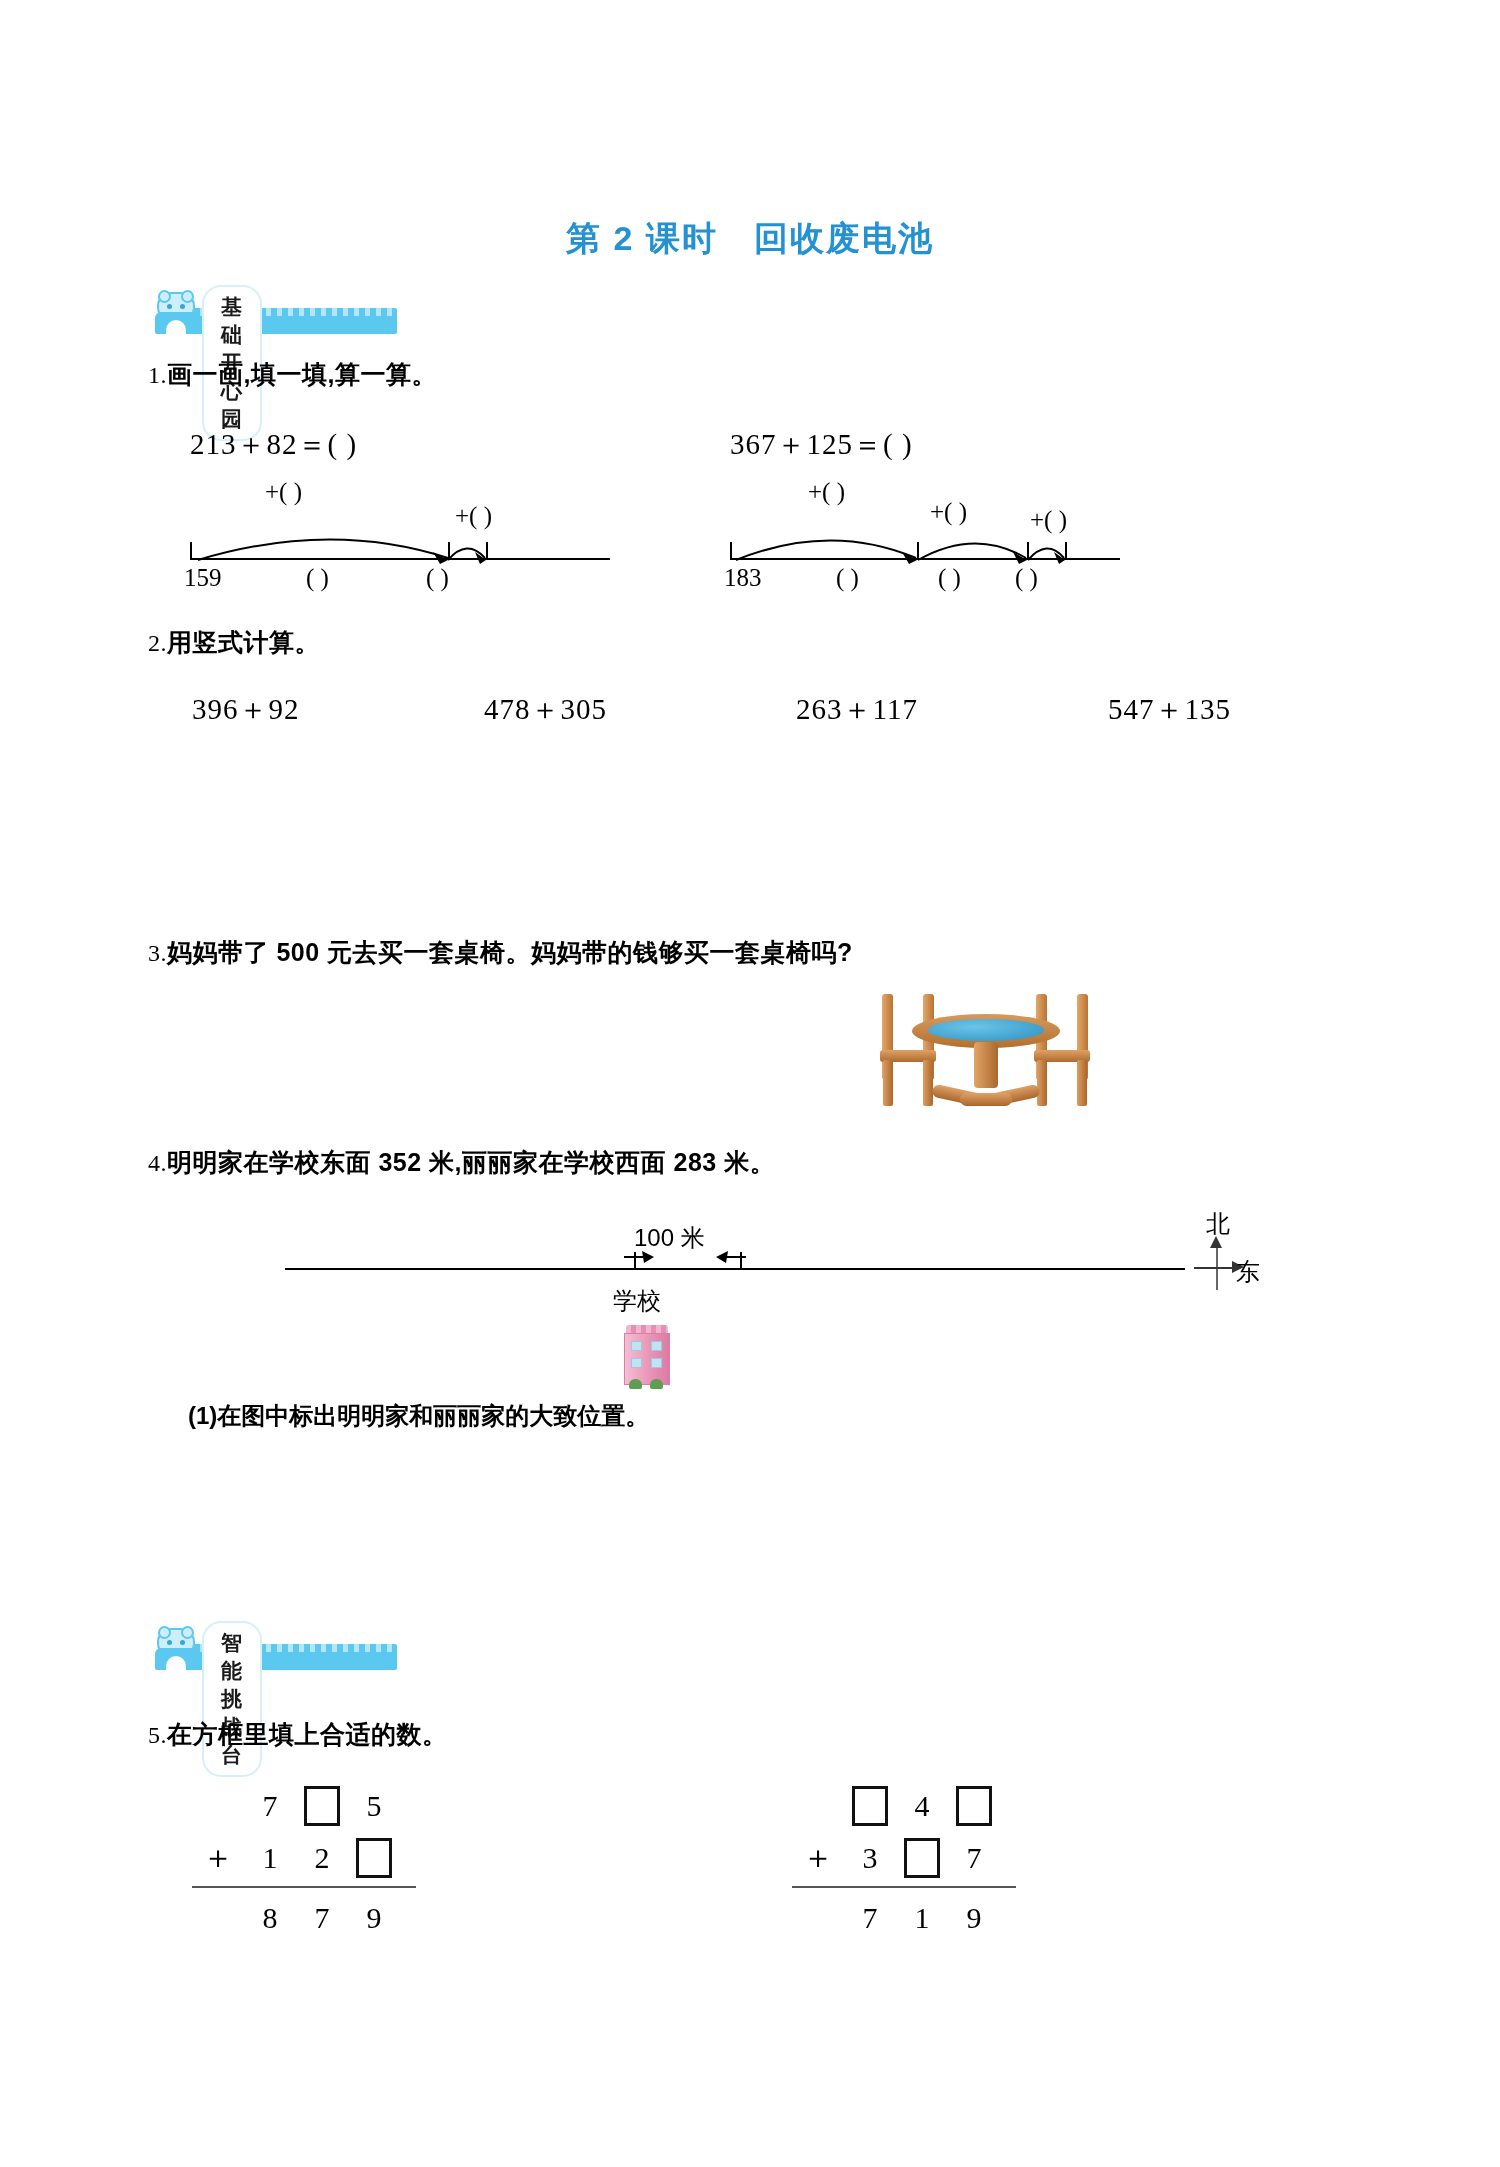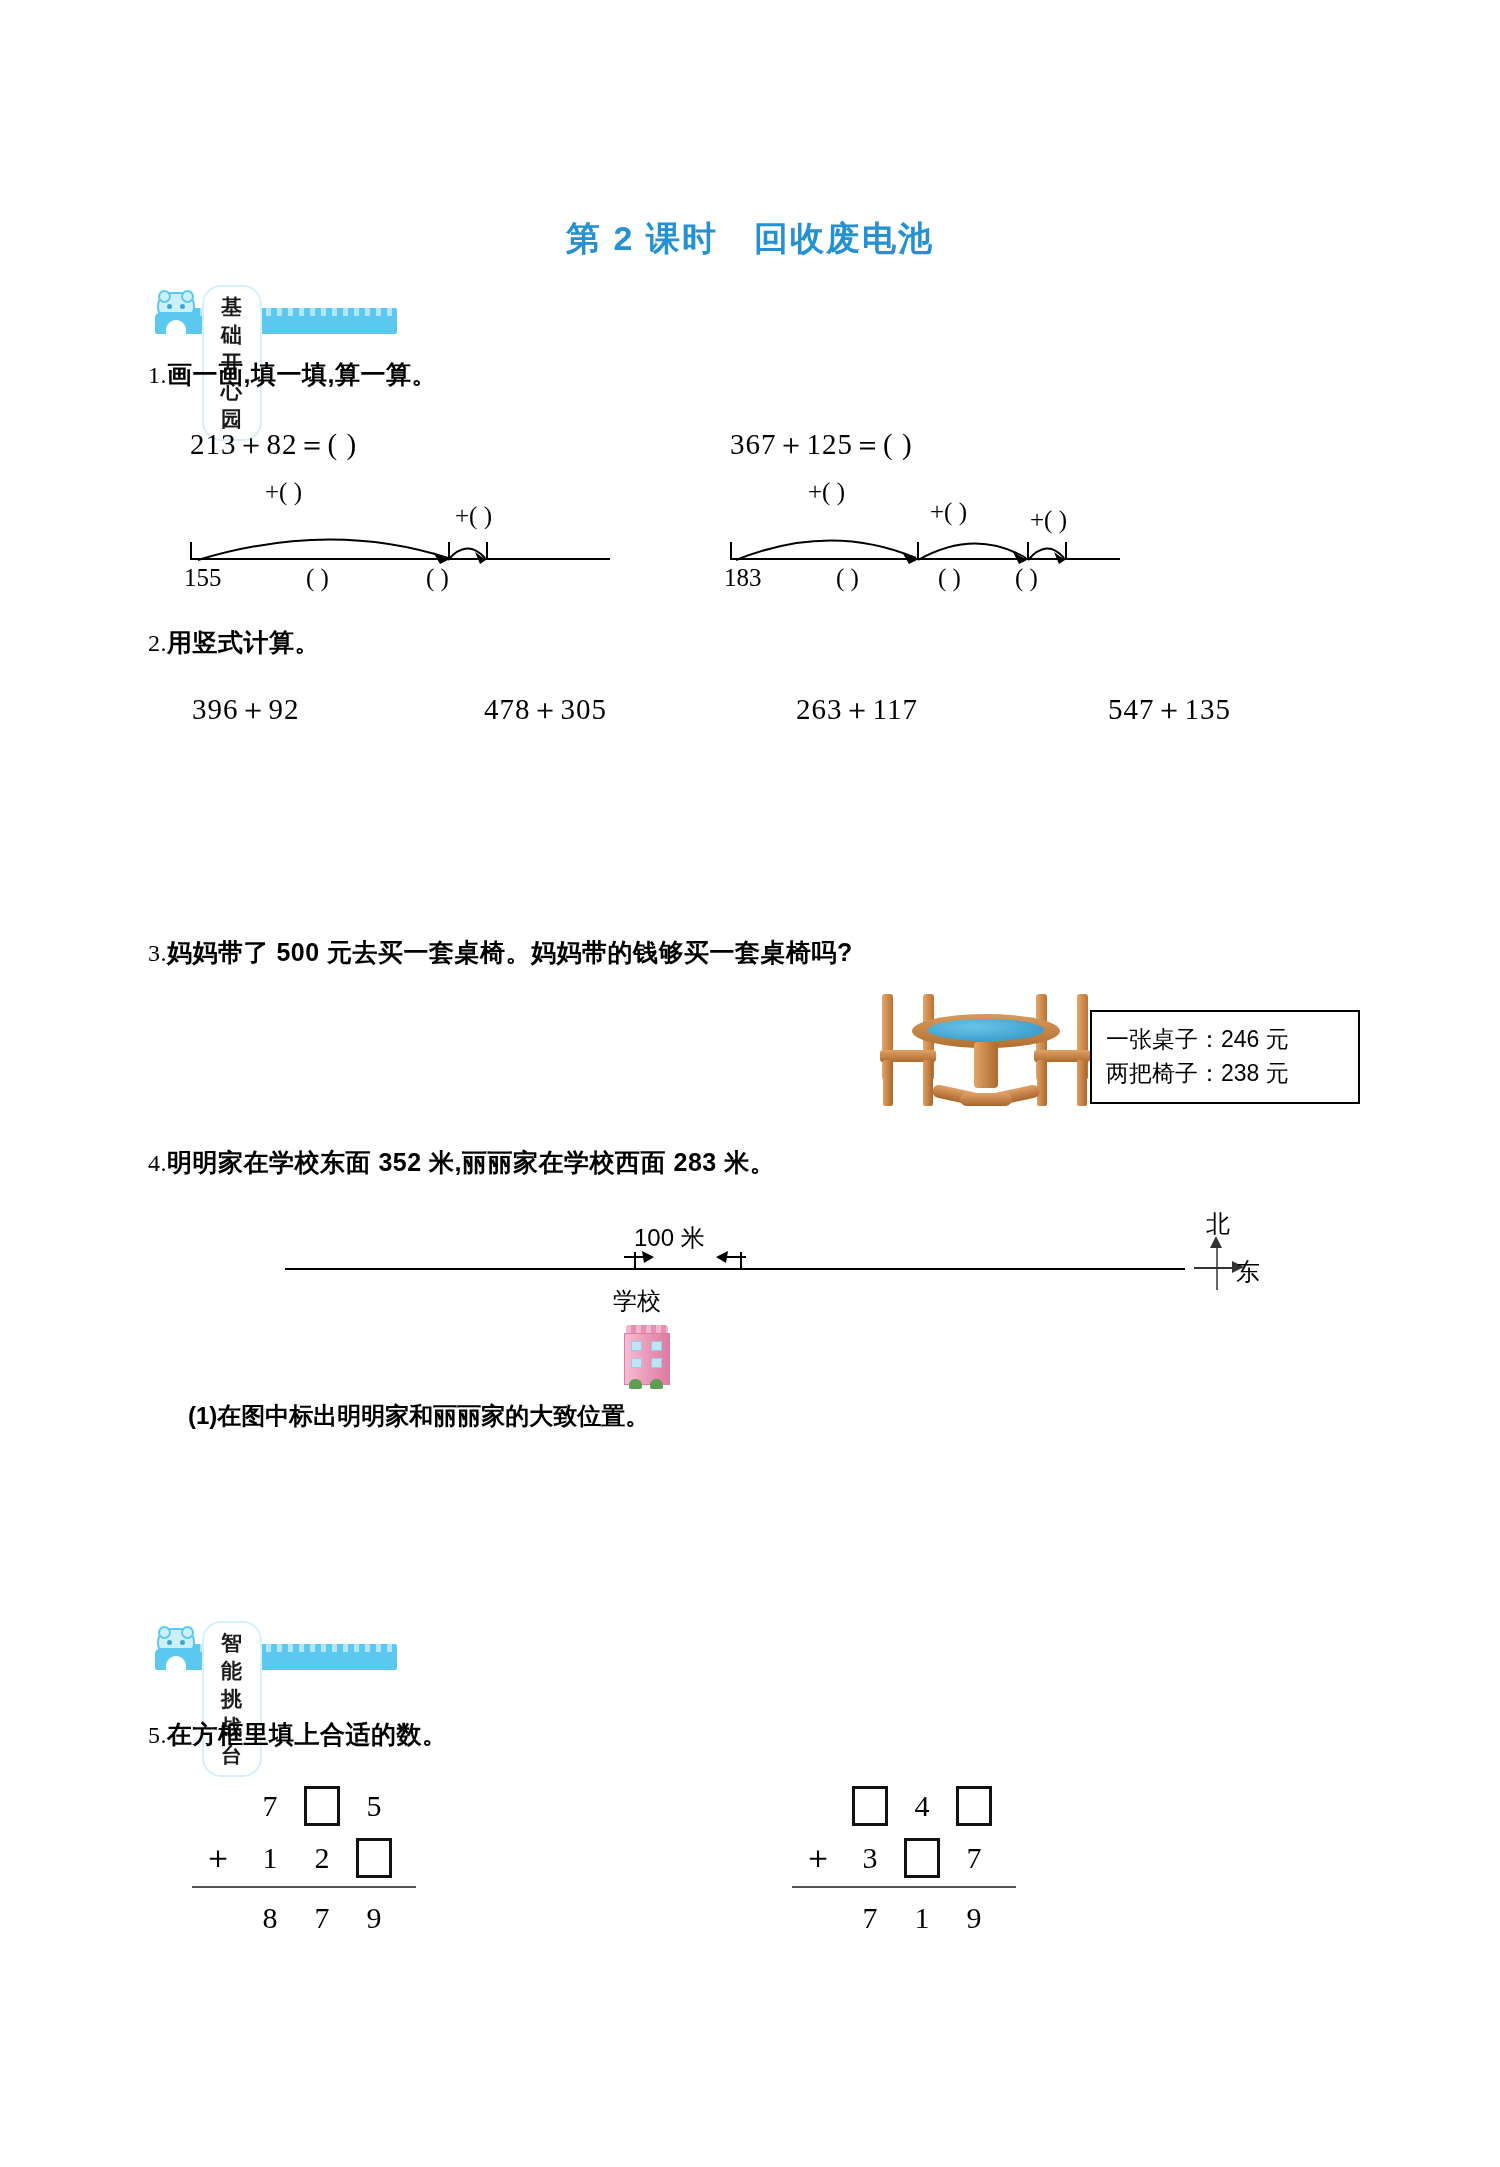--- a/index.html
+++ b/index.html
@@ -441,21 +441,21 @@
     <svg width="420" height="60" style="position:absolute; left:0; top:30px;">
       <path d="M 8 50 Q 140 10 258 48" stroke="#000" stroke-width="2" fill="none"></path>
       <polygon points="258,50 243,42 250,54" fill="#000"></polygon>
       <path d="M 258 50 Q 277 28 295 48" stroke="#000" stroke-width="2" fill="none"></path>
       <polygon points="296,50 285,42 290,54" fill="#000"></polygon>
     </svg>
     <div class="nl-axis" style="left:0; top:78px; width:420px;"></div>
     <div class="nl-tick" style="left:0; top:62px; height:18px;"></div>
     <div class="nl-tick" style="left:258px; top:62px; height:18px;"></div>
     <div class="nl-tick" style="left:296px; top:62px; height:18px;"></div>
-    <div class="nl-label" style="left:-6px; top:84px;">155</div>
+    <div class="nl-label" style="left:-6px; top:84px;">159</div>
     <div class="nl-label" style="left:116px; top:84px;">(         )</div>
     <div class="nl-label" style="left:236px; top:84px;">(          )</div>
   </div>
 
   <div class="expr" style="left:730px; top:425px;">367＋125＝(            )</div>
 
   <div class="nl" style="left:730px; top:480px; width:420px; height:110px;">
     <div class="nl-addend" style="left:78px; top:-2px;">
       <span>+(        )</span>
     </div>
@@ -514,24 +514,20 @@
     <div class="table-obj">
       <div class="table-top"></div>
       <div class="table-inner"></div>
       <div class="table-stem"></div>
       <div class="table-foot l"></div>
       <div class="table-foot r"></div>
       <div class="table-foot c"></div>
     </div>
   </div>
 
-  <div class="price-box">
-    <div class="price-line">一张桌子：246 元</div>
-    <div class="price-line">两把椅子：238 元</div>
-  </div>
 
   <div class="qtext" style="left:148px; top:1146px;">
     <span class="qnum serif-num">4.</span><span>明明家在学校东面 352 米,丽丽家在学校西面 283 米。</span>
   </div>
 
   <div class="map-axis"></div>
   <div class="scale-label">100 米</div>
   <div class="scale-tick" style="left:634px;"></div>
   <div class="scale-tick" style="left:740px;"></div>
   <svg width="130" height="22" style="position:absolute; left:620px; top:1246px;">

